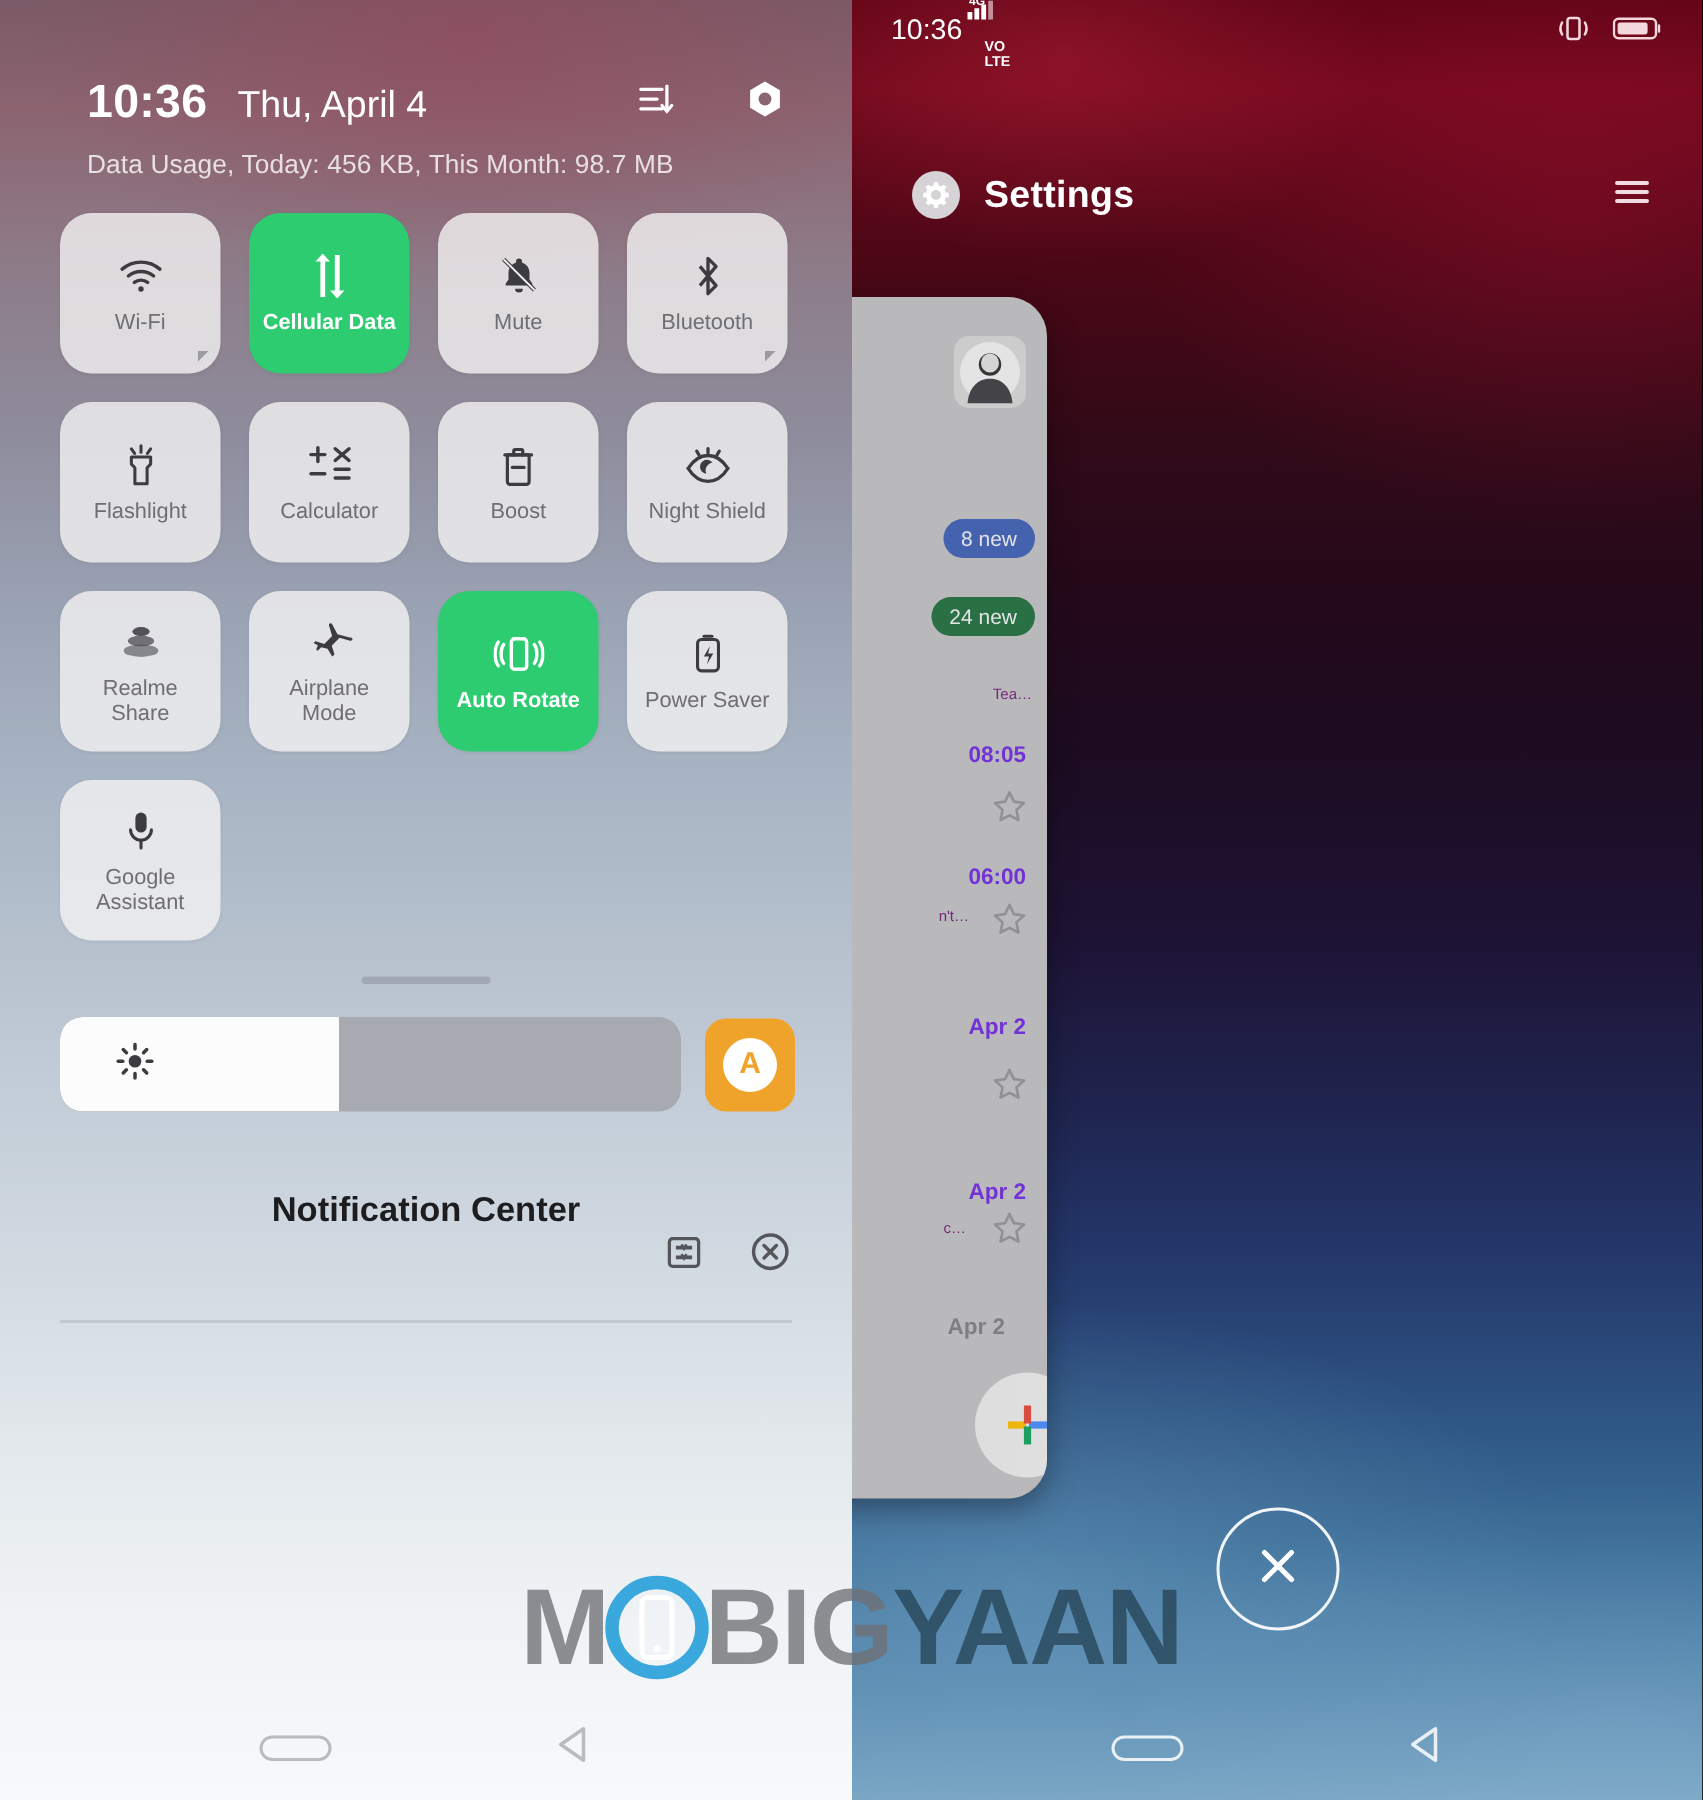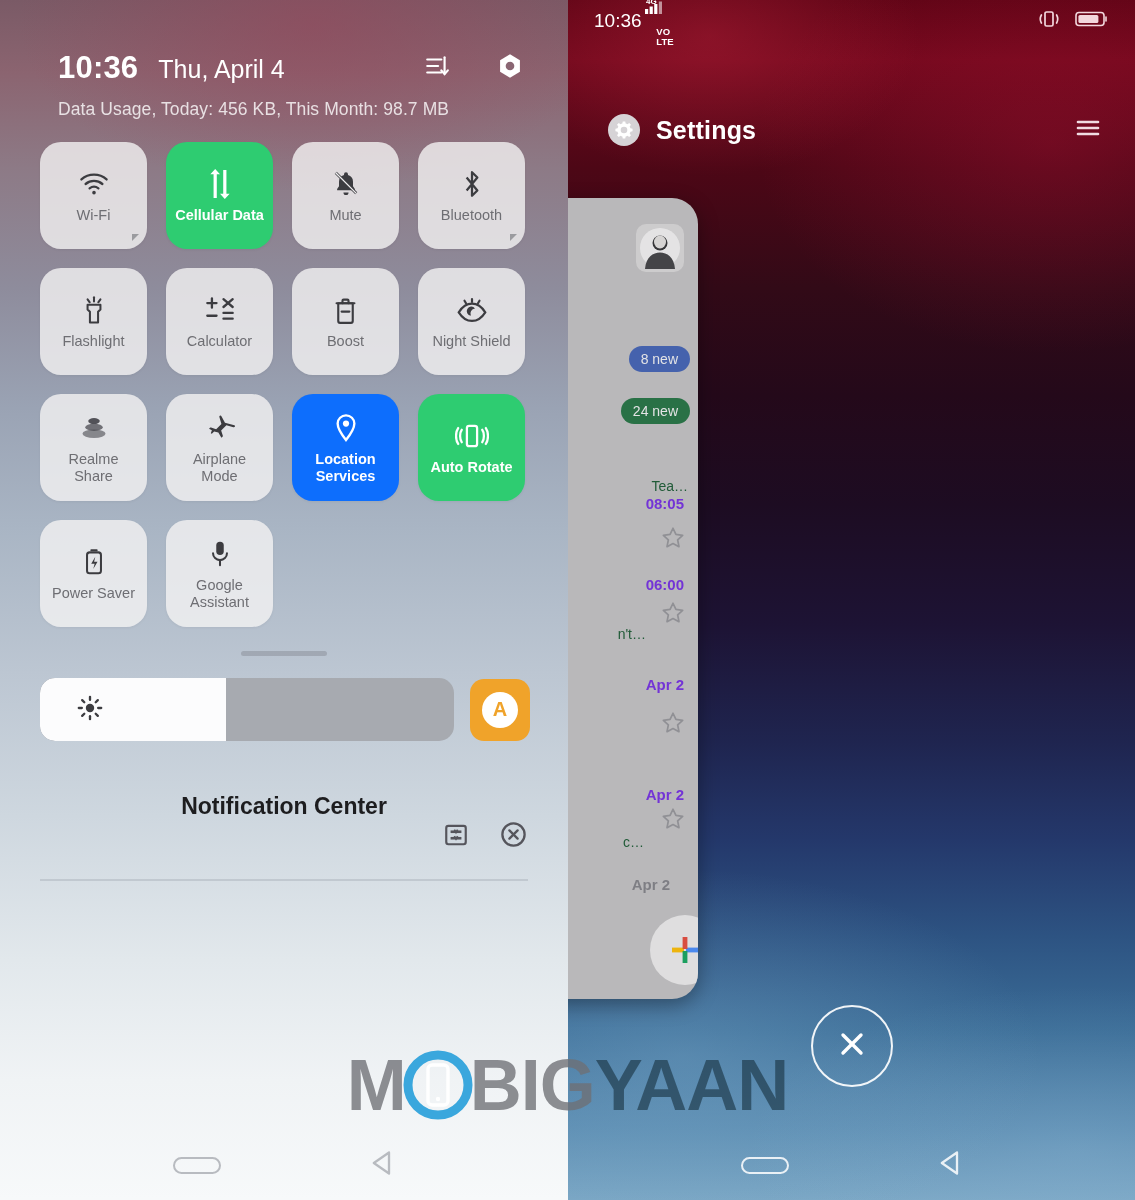--- a/index.html
+++ b/index.html
@@ -124,21 +124,21 @@
   .card-behind {
     position:absolute; left:-40px; top:198px; width:170px; height:801px;
     border-radius:26px; background:#b9b8ba; overflow:hidden; z-index:4;
     box-shadow: 0 6px 20px rgba(0,0,0,.35);
   }
   .cb-inner { position:absolute; inset:0; filter: blur(.4px); opacity:.92; }
   .cb-avatar { position:absolute; right:14px; top:26px; width:48px; height:48px; border-radius:10px;
                background:#cfcecf; display:flex;align-items:center;justify-content:center; overflow:hidden;}
   .cb-badge { position:absolute; right:8px; height:26px; border-radius:13px; color:#e8e8ea;
               font-size:14px; display:flex; align-items:center; padding:0 12px; }
-  .cb-text { position:absolute; color:#14532d; font-size:14px;margin-top:20px; }
+  .cb-text { position:absolute; color:#701a75; font-size:10px; }
   .cb-time { position:absolute; right:14px; color:#6d28d9; font-size:15px; font-weight:bold; }
   .cb-star { position:absolute; right:12px; }
   .cb-fab { position:absolute; right:-22px; bottom:14px; width:70px; height:70px; border-radius:35px;
             background:#e3e2e3; display:flex; align-items:center; justify-content:center; }
 
   .close-btn {
     position:absolute; left:50%; transform:translateX(-50%); top:1005px;
     width:82px; height:82px; border-radius:50%; border:2px solid rgba(255,255,255,.92);
     display:flex; align-items:center; justify-content:center; z-index:6;
   }
@@ -303,30 +303,20 @@
       <div class="tile">
         <div class="tile-ico">
           <svg width="32" height="26" viewBox="0 0 28 22" fill="#3c3c40">
             <path d="M26.6 8.5c.5.25.7.9.35 1.4-.3.4-.8.5-1.25.35l-6.1-1.7-4.6 4.6 1.5 4.6c.1.35 0 .7-.3.95l-.95.8-2.7-4.6-3.7-.9-2 2.1-.9-.55.95-2.6-2.5-1.35.85-.8c.25-.2.6-.25.9-.15l4.5 1.5 4.6-4.6-1.8-6.1c-.15-.45 0-.95.4-1.2.5-.35 1.15-.1 1.4.4l3.1 5.85 6.55 1.75z"></path>
           </svg>
         </div>
         <div class="tile-lbl" style="white-space:pre-line">Airplane
 Mode</div>
       </div>
 
-      <div class="tile on-blue">
-        <div class="tile-ico">
-          <svg width="26" height="30" viewBox="0 0 22 28" fill="none" stroke="#fff" stroke-width="2.2">
-            <path d="M11 2.2c-4.3 0-7.8 3.4-7.8 7.6 0 5.6 7.8 15.4 7.8 15.4s7.8-9.8 7.8-15.4c0-4.2-3.5-7.6-7.8-7.6z"></path>
-            <circle cx="11" cy="9.9" r="2.9" fill="#fff" stroke="none"></circle>
-          </svg>
-        </div>
-        <div class="tile-lbl" style="white-space:pre-line">Location
-Services</div>
-      </div>
 
       <div class="tile on-green">
         <div class="tile-ico">
           <svg width="34" height="28" viewBox="0 0 30 24" fill="none" stroke="#fff" stroke-width="2" stroke-linecap="round">
             <rect x="10.5" y="3" width="9" height="18" rx="2"></rect>
             <path d="M6 6.5 C4 9 4 15 6 17.5"></path>
               <path d="M24 6.5 C26 9 26 15 24 17.5"></path>
             <path d="M2.8 5 C0.3 8.6 0.3 15.4 2.8 19"></path>
               <path d="M27.2 5 C29.7 8.6 29.7 15.4 27.2 19"></path>
           </svg>

